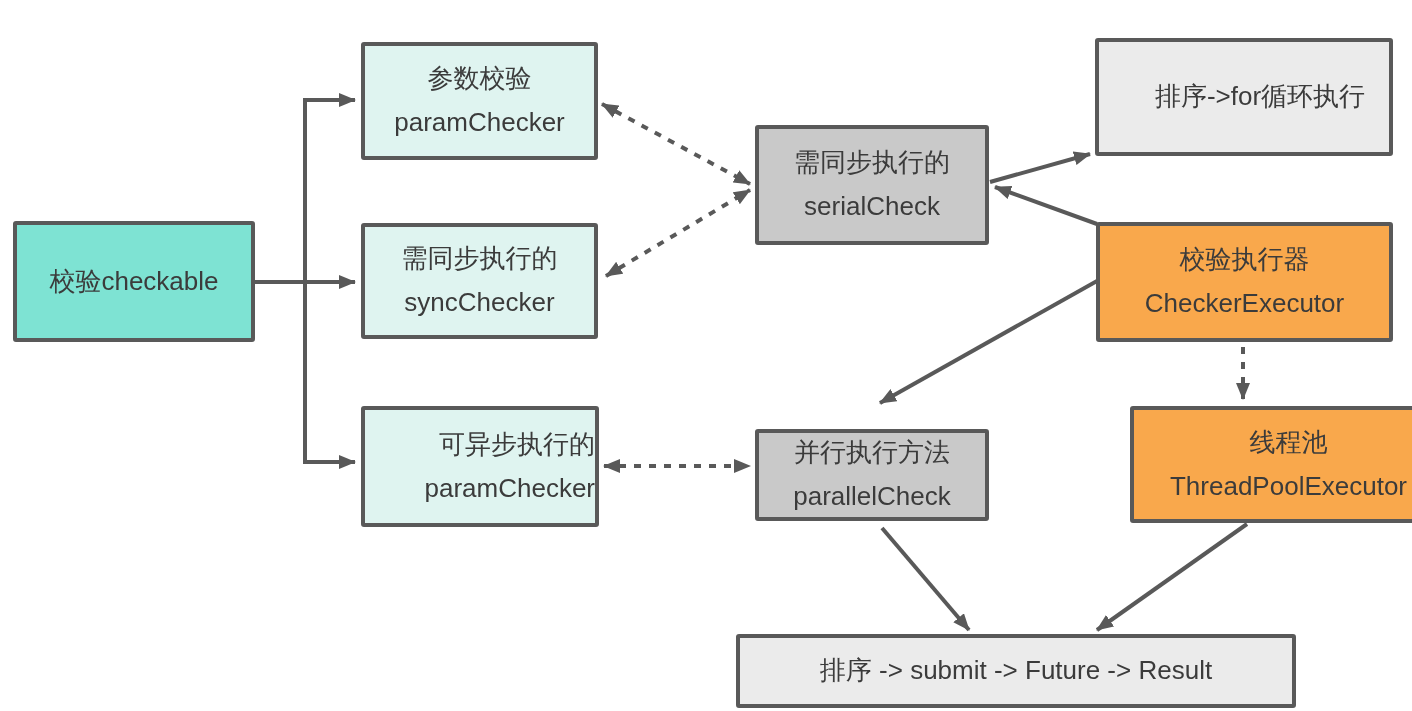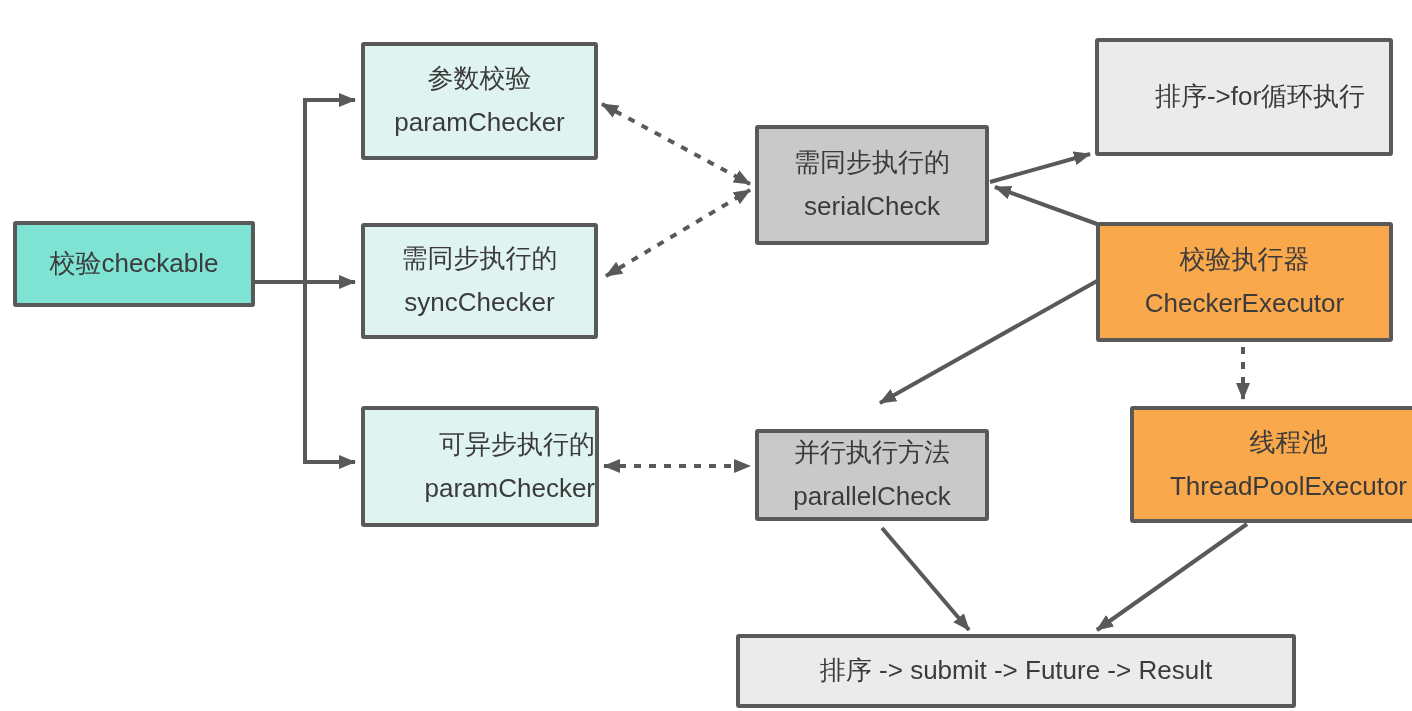--- a/index.html
+++ b/index.html
@@ -50,21 +50,21 @@
     font-size: 26px;
     line-height: 1.68;
   }
   .node .line { display: block; white-space: nowrap; }
   .fill-teal { background: var(--teal); }
   .fill-mint { background: var(--mint); }
   .fill-gray { background: var(--gray); }
   .fill-lightgray { background: var(--light_gray); }
   .fill-orange { background: var(--orange); }
 
-  .n-checkable       { left: 13px;   top: 221px; width: 242px; height: 86px; }
+  .n-checkable       { left: 13px;   top: 221px; width: 242px; height: 121px; }
   .n-param-checker   { left: 361px;  top: 42px;  width: 237px; height: 118px; }
   .n-sync-checker    { left: 361px;  top: 223px; width: 237px; height: 116px; }
   .n-async-checker   { left: 361px;  top: 406px; width: 238px; height: 121px; align-items: flex-end; }
   .n-serial-check    { left: 755px;  top: 125px; width: 234px; height: 120px; }
   .n-parallel-check  { left: 755px;  top: 429px; width: 234px; height: 92px; }
   .n-for-loop        { left: 1095px; top: 38px;  width: 298px; height: 118px; padding-left: 32px; }
   .n-checker-executor{ left: 1096px; top: 222px; width: 297px; height: 120px; }
   .n-thread-pool     { left: 1130px; top: 406px; width: 317px; height: 117px; }
   .n-result          { left: 736px;  top: 634px; width: 560px; height: 74px; justify-content: center;  }
 </style>

